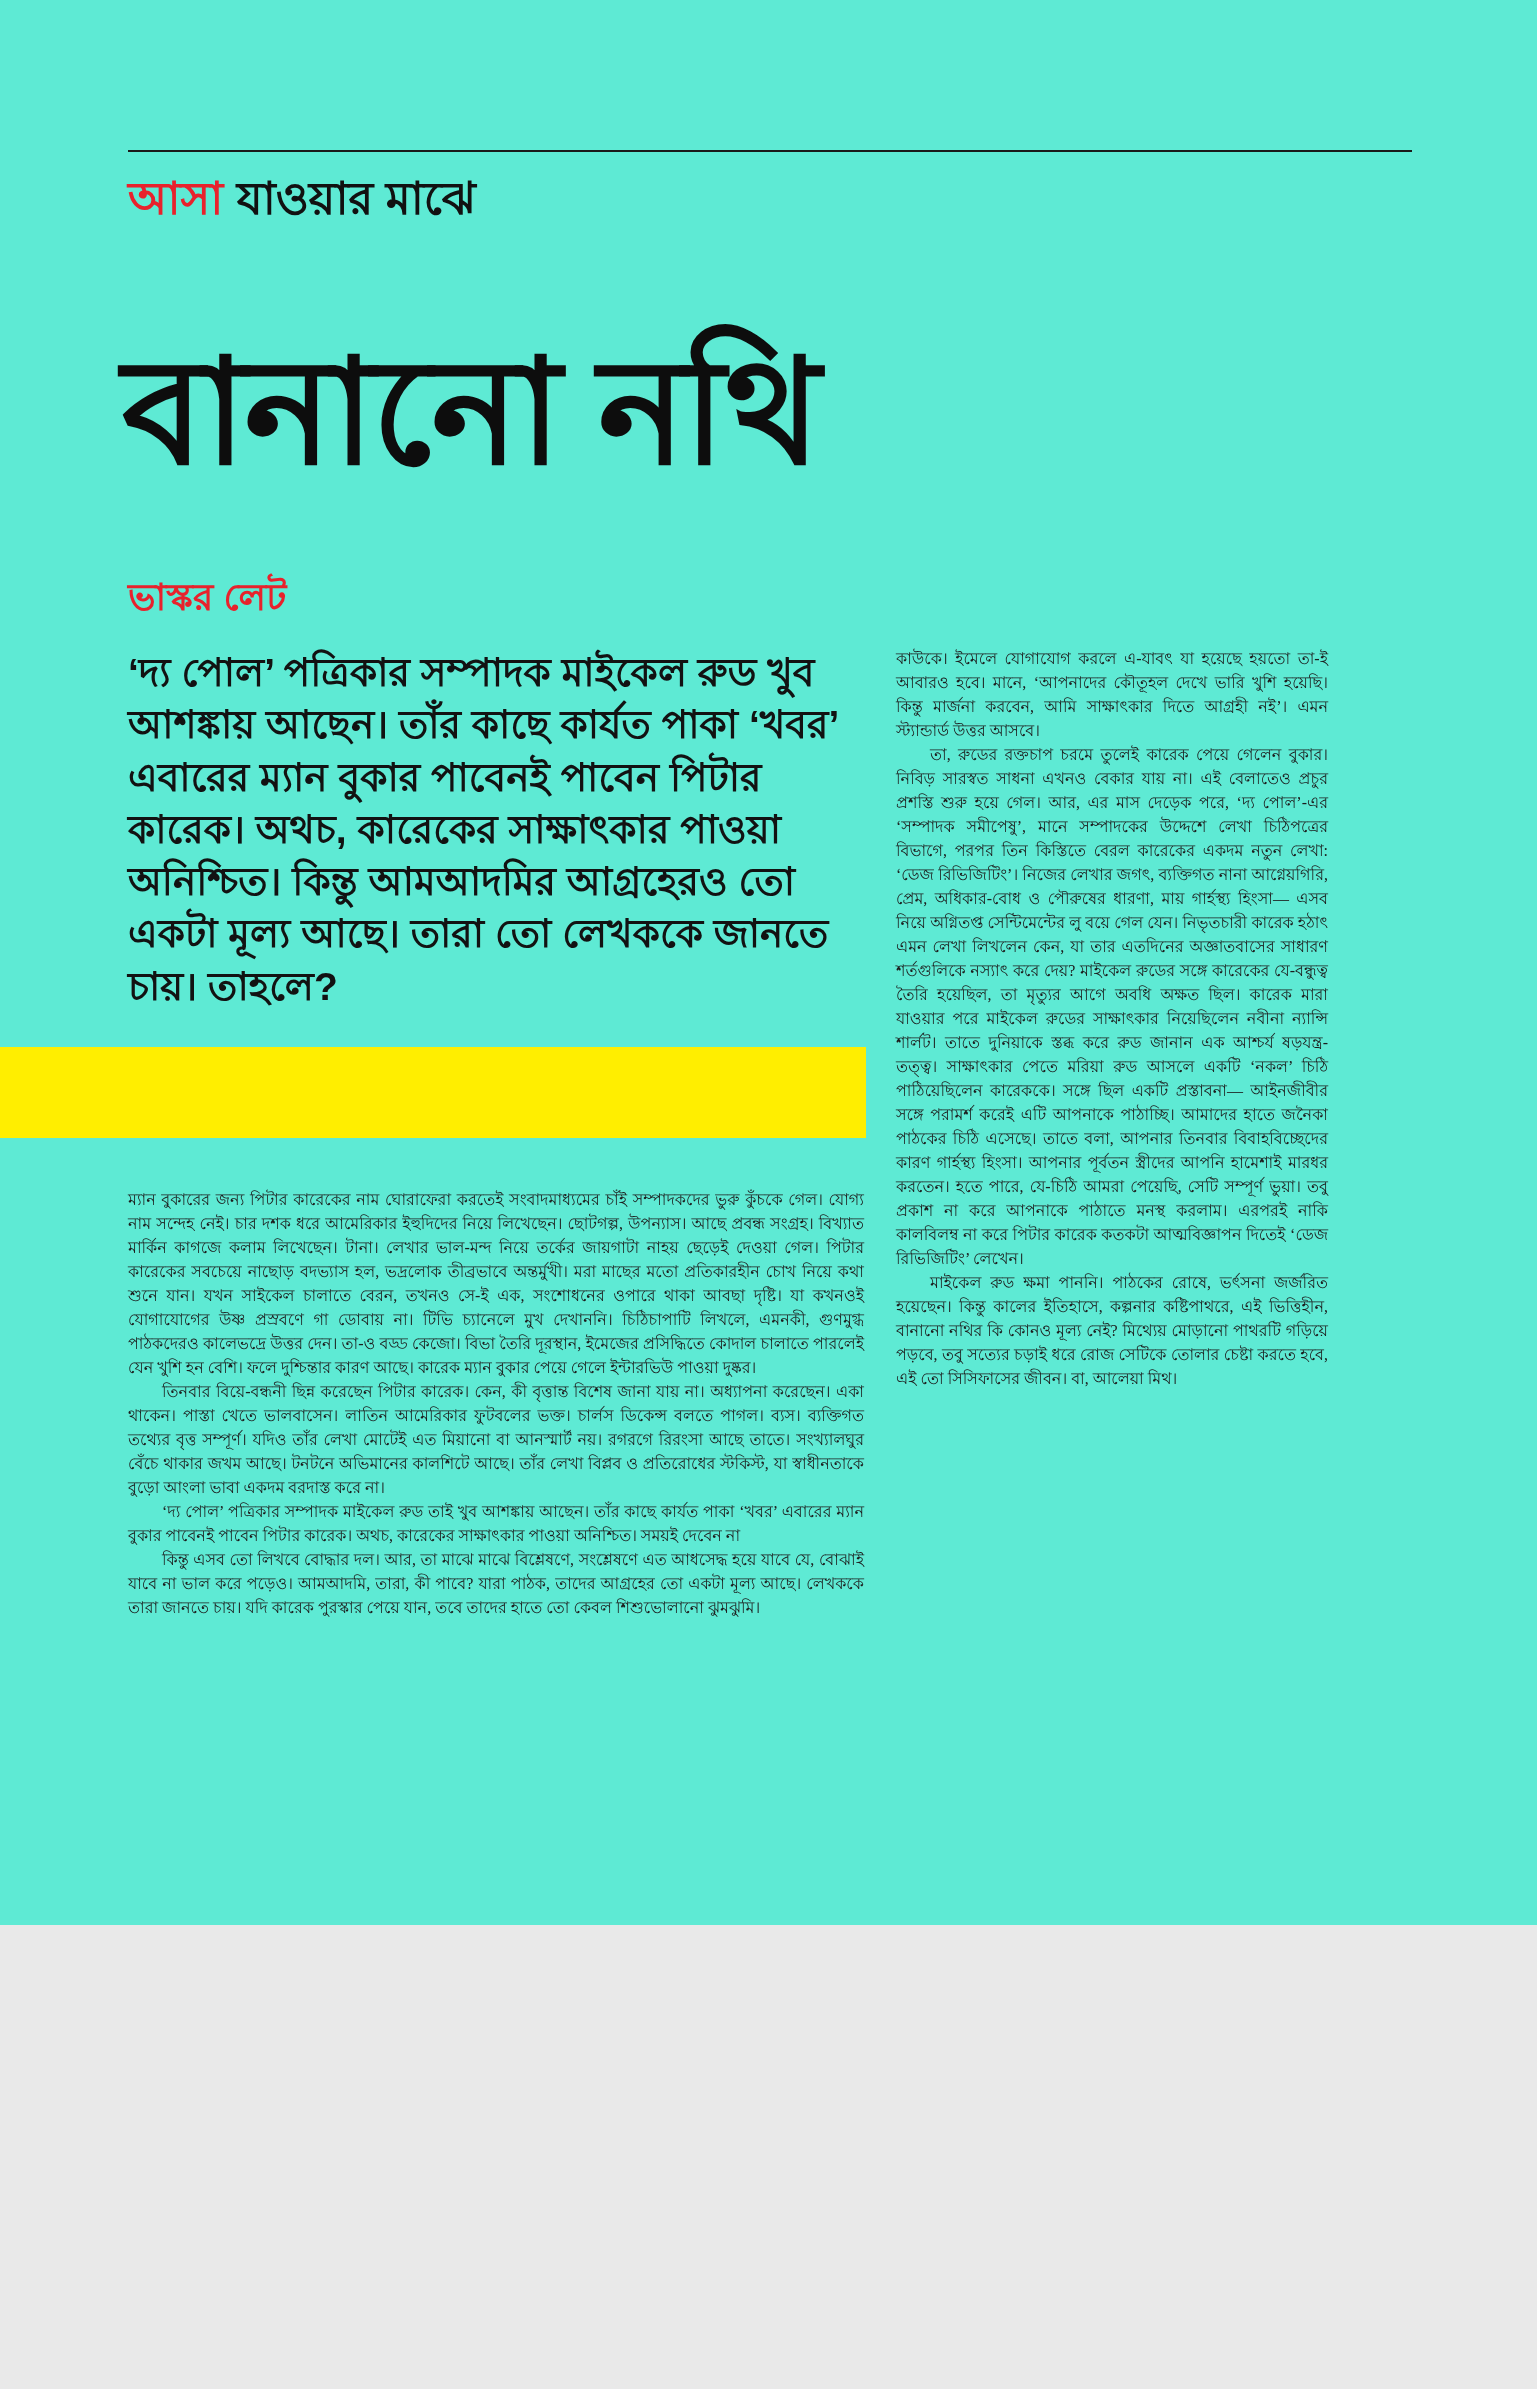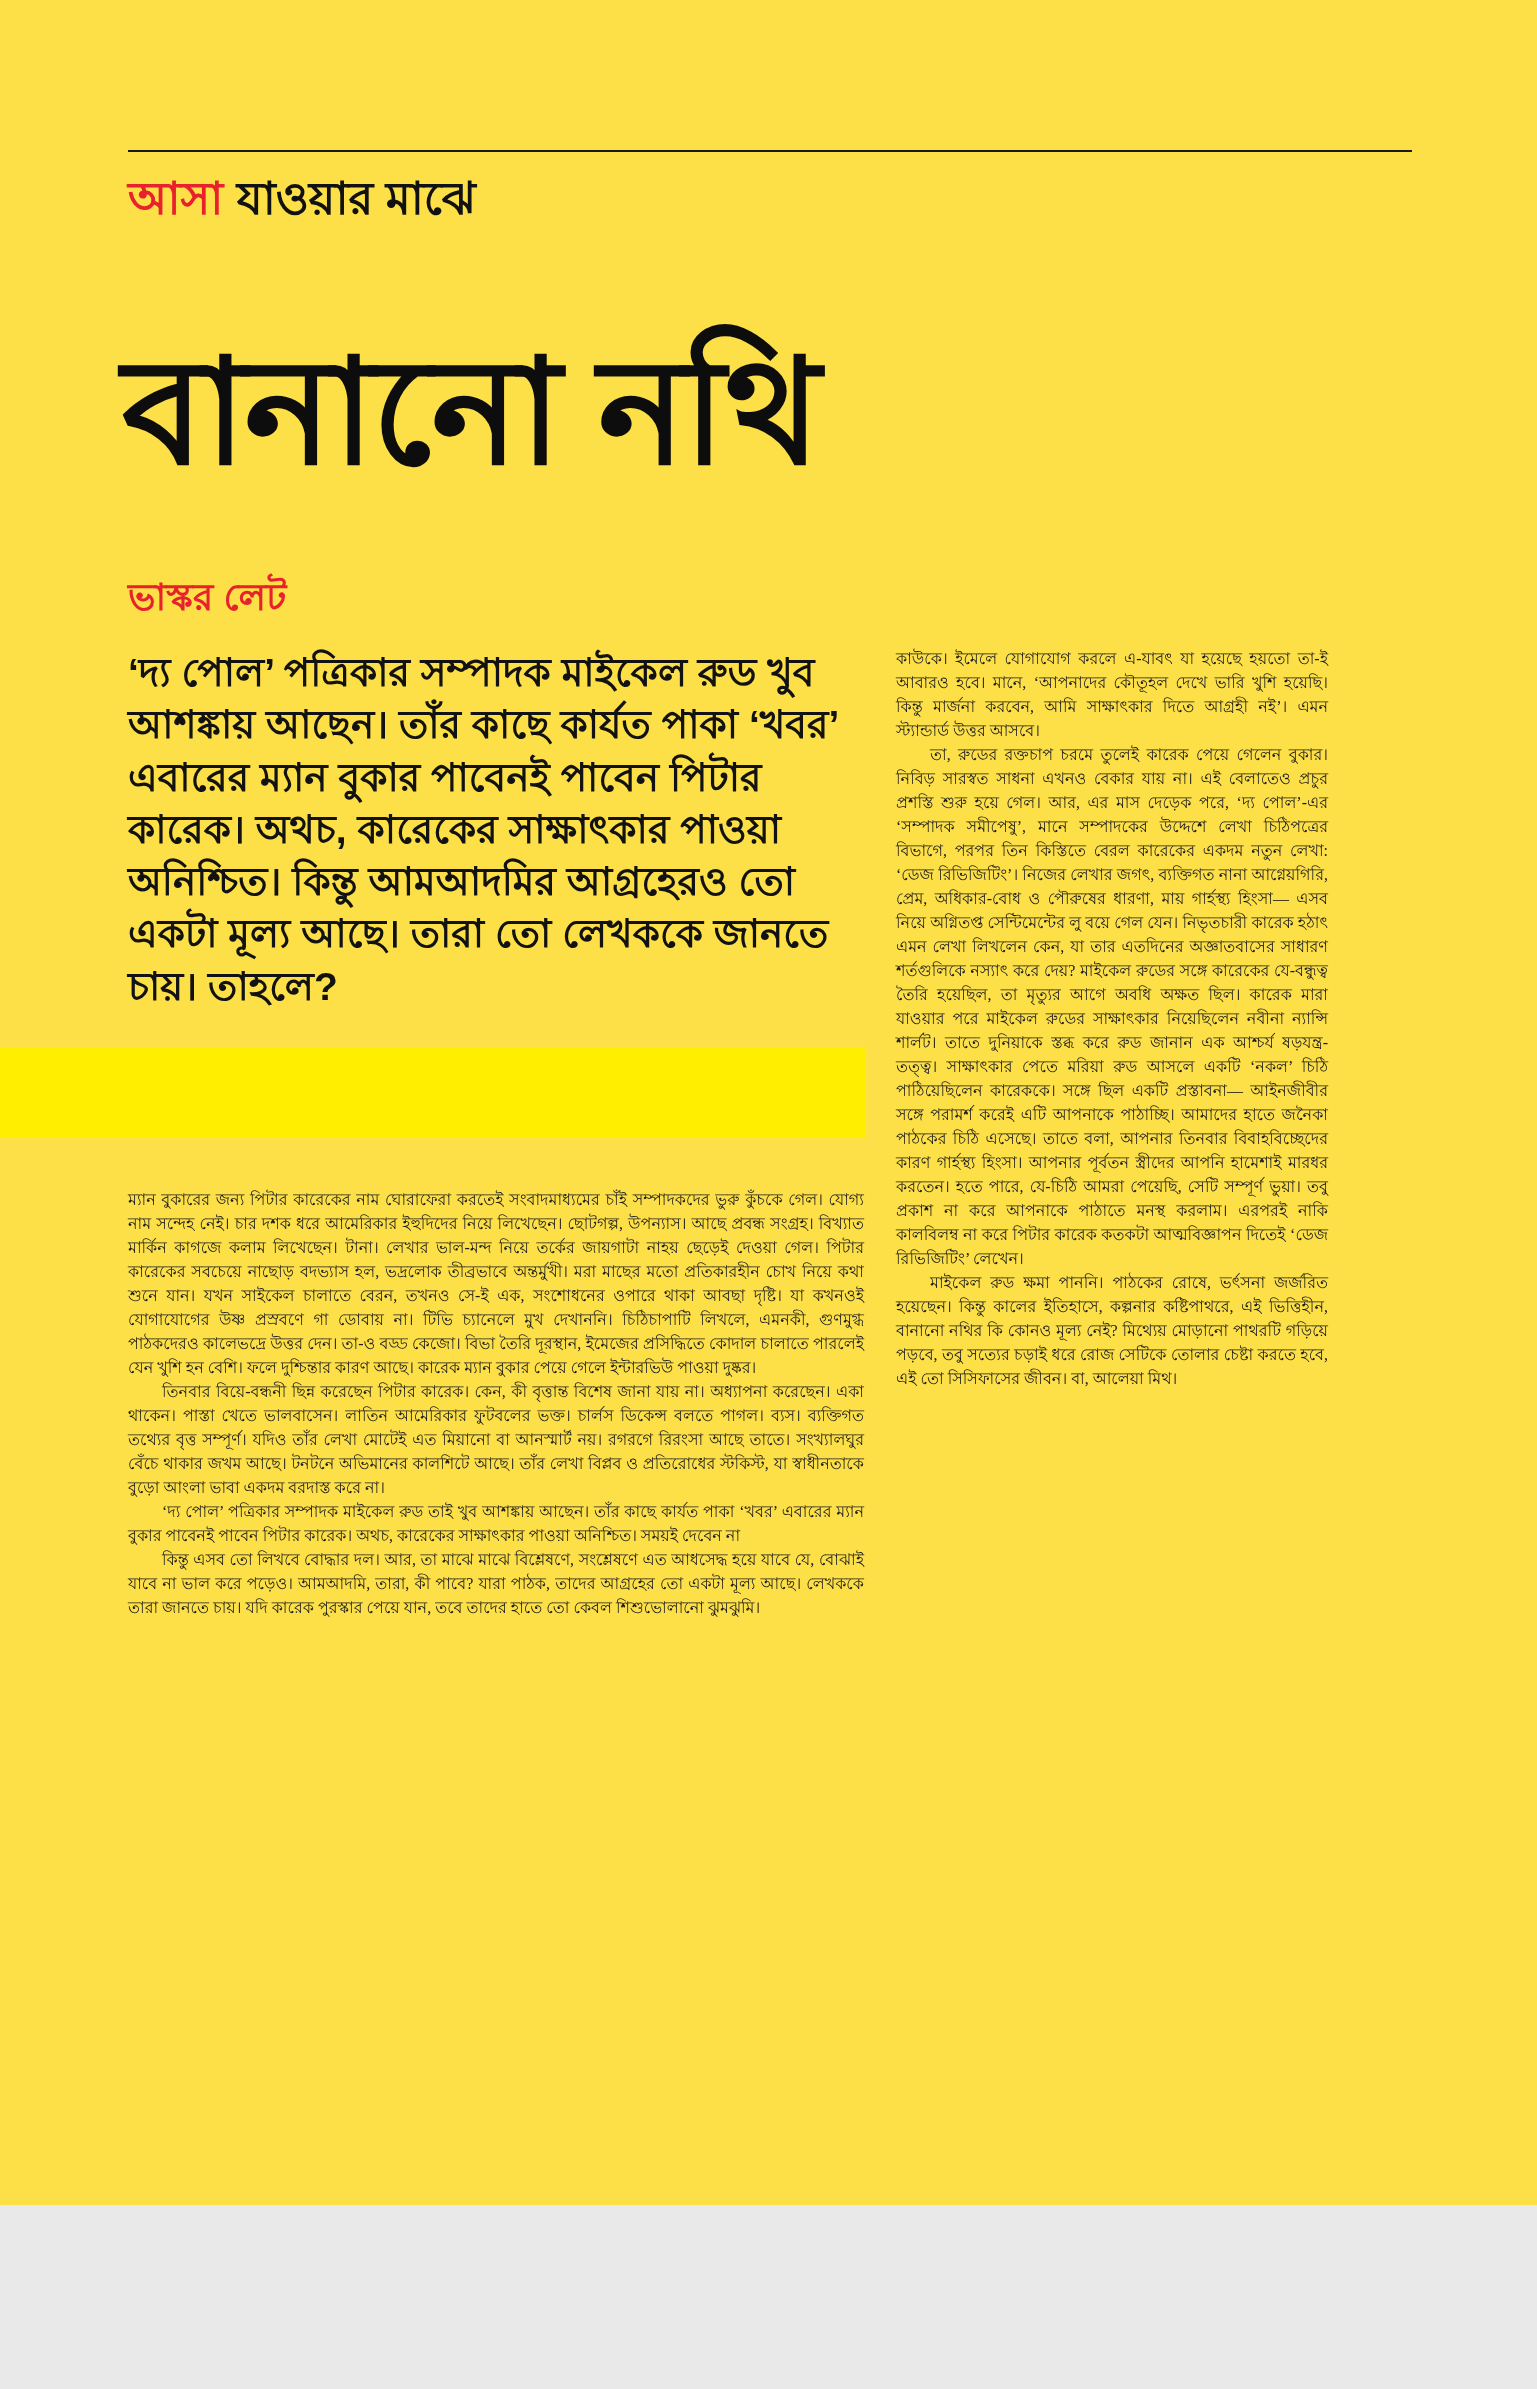--- a/index.html
+++ b/index.html
@@ -2,23 +2,23 @@
 <html lang="bn" style="font-size:12.4px"><head>
 <meta charset="utf-8">
 <style>
   * { margin: 0; padding: 0; box-sizing: border-box; }
   html, body { background: #e9e9e9; }
   body { font-family: "Liberation Serif", serif; }
 
   .page {
     position: relative;
     width: 1538px;
-    height: 2205px;
+    height: 1925px;
     margin: 0 auto;
-    background: #fde047;
+    background: #5eead4;
     overflow: hidden;
   }
 
   .top-rule {
     position: absolute;
     left: 128px; top: 150px;
     width: 1284px; height: 2.3px;
     background: #1a1a1a;
   }
 

